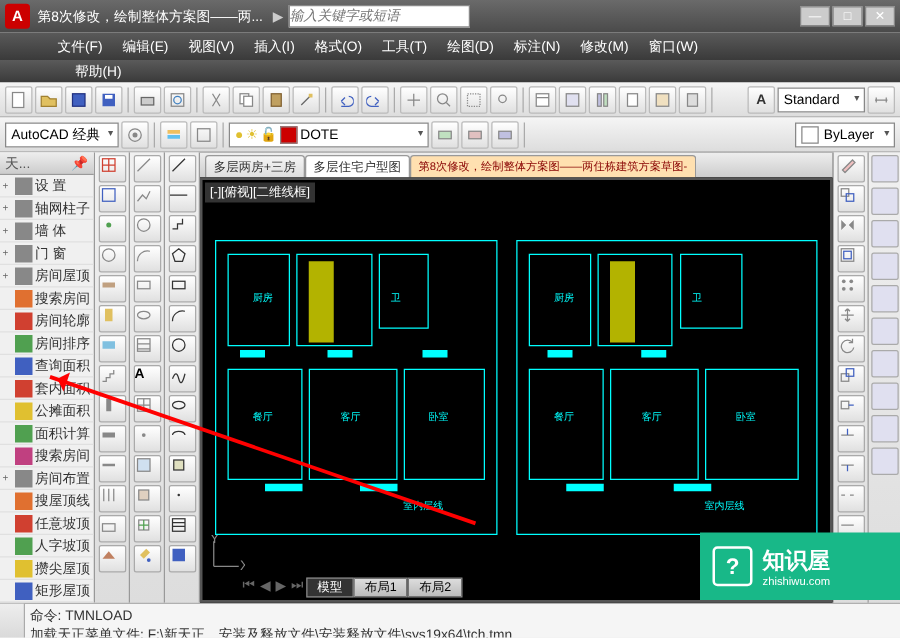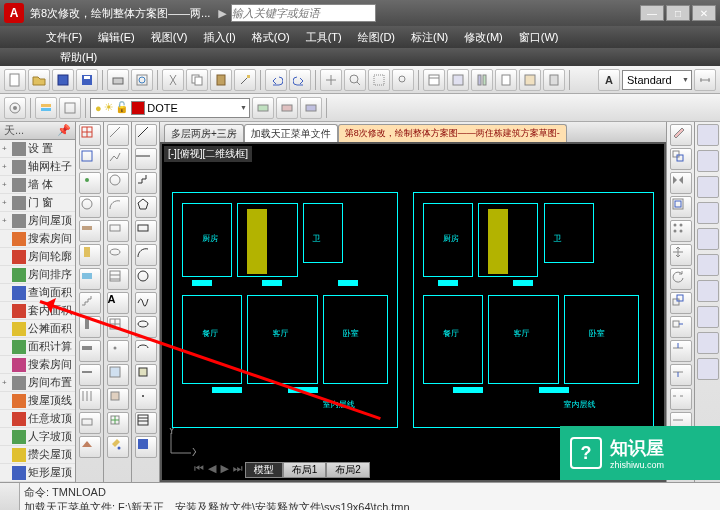--- a/index.html
+++ b/index.html
@@ -221,20 +221,21 @@
   <div class="tb-btn" style="font-weight:bold;color:#333">A</div>
   <div class="tb-dropdown" style="min-width:70px">Standard</div>
   <div class="tb-btn">
       <svg width="14" height="14">
         <path d="M2 7h10M3 5v4M11 5v4" stroke="#888"></path>
       </svg>
     </div>
 </div>
 
 <div class="toolbar2">
+  <div class="tb-dropdown" style="min-width:90px">AutoCAD 经典</div>
   <div class="tb-btn">
       <svg width="14" height="14">
         <circle cx="7" cy="7" r="5" fill="none" stroke="#888"></circle>
         <circle cx="7" cy="7" r="2" fill="#888"></circle>
       </svg>
     </div>
   <div class="tb-sep"></div>
   <div class="tb-btn">
       <svg width="14" height="14">
         <rect x="2" y="3" width="10" height="3" fill="#f0c060"></rect>
@@ -264,20 +265,24 @@
         <rect x="2" y="4" width="10" height="6" fill="#e0c0c0" stroke="#888"></rect>
       </svg>
     </div>
   <div class="tb-btn">
       <svg width="14" height="14">
         <rect x="2" y="4" width="10" height="6" fill="#c0c0e0" stroke="#888"></rect>
       </svg>
     </div>
   <div class="tb-sep"></div>
   <div style="flex:1"></div>
+  <div class="tb-dropdown" style="min-width:80px">
+    <span class="color-sw" style="background:#fff;margin-right:4px"></span>
+    <span>ByLayer</span>
+  </div>
 </div>
 
 <div class="main-area">
 
   <div class="left-panel">
     <div class="left-header">
       <span>天...</span>
       <span style="margin-left:auto">📌</span>
     </div>
     <div class="left-items">
@@ -604,21 +609,21 @@
     <div class="tp-btn">
         <svg width="14" height="14">
           <rect x="2" y="2" width="10" height="10" fill="#4060c0"></rect>
         </svg>
       </div>
   </div>
 
   <div class="canvas-area">
     <div class="tabs">
       <div class="tab">多层两房+三房</div>
-      <div class="tab active">加载天正菜单文件</div>
+      <div class="tab active">多层住宅户型图</div>
       <div class="tab special">第8次修改，绘制整体方案图——两住栋建筑方案草图-</div>
     </div>
     <div class="canvas">
       <div class="canvas-label">[-][俯视][二维线框]</div>
       <div class="floor-plan">
 
         <div class="fp-room" style="left:2%;top:10%;width:45%;height:80%"></div>
         <div class="fp-room" style="left:50%;top:10%;width:48%;height:80%"></div>
         <div class="fp-room" style="left:4%;top:14%;width:10%;height:25%"></div>
         <div class="fp-room" style="left:15%;top:14%;width:12%;height:25%"></div>

